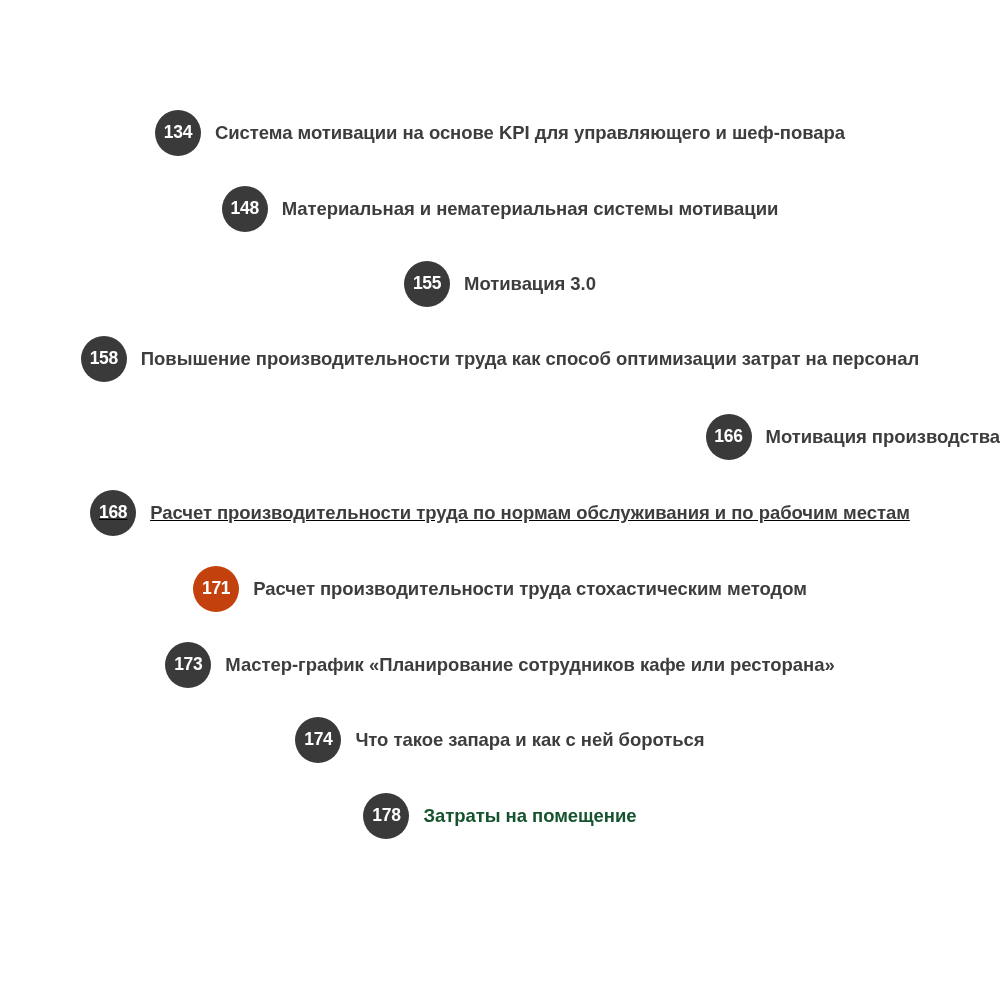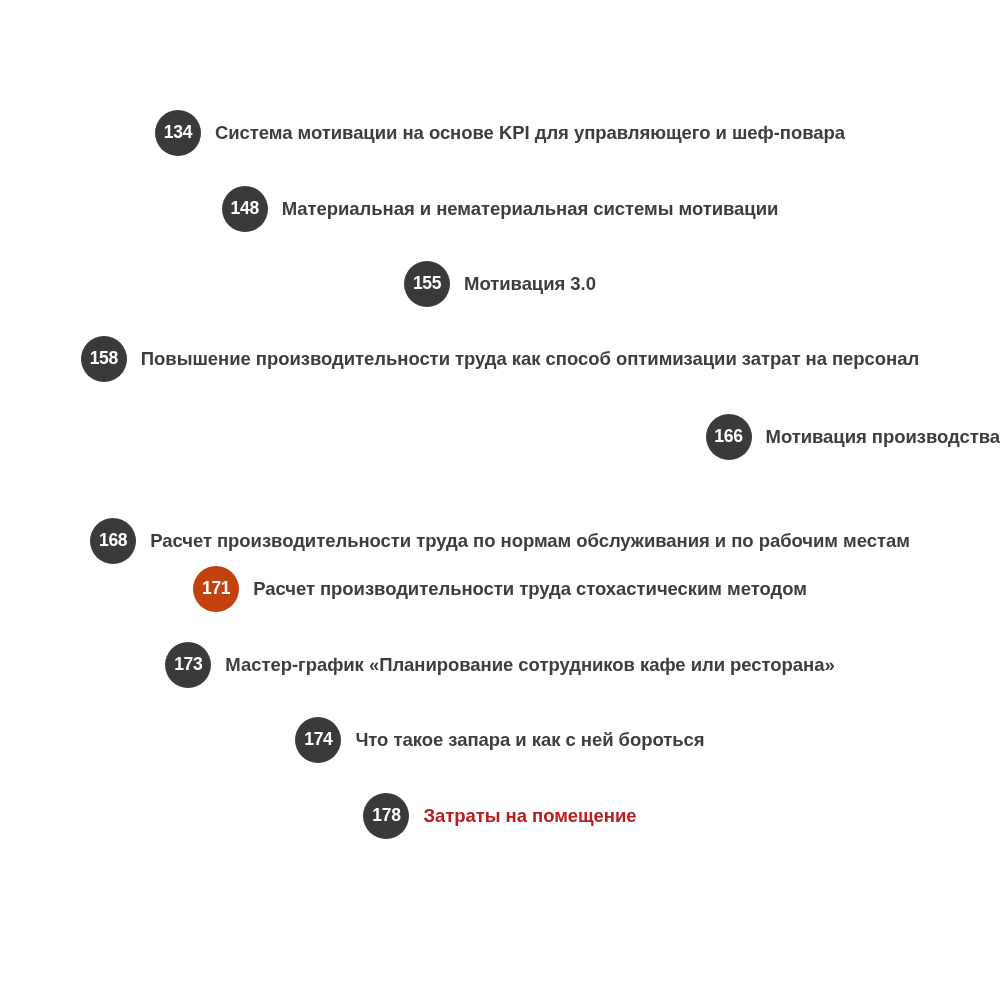--- a/index.html
+++ b/index.html
@@ -96,34 +96,34 @@
         <span class="entry-title" style="color: rgb(61, 61, 61);">Мотивация 3.0</span>
       </li>
       <li class="toc-entry" style="top: 335px;">
         <span class="page-badge" style="background: rgb(58, 58, 58); color: rgb(255, 255, 255);">158</span>
         <span class="entry-title" style="color: rgb(61, 61, 61);">Повышение производительности труда как способ оптимизации затрат на персонал</span>
       </li>
       <li class="toc-entry" style="top: 413px; justify-content: flex-end;">
         <span class="page-badge" style="background: rgb(58, 58, 58); color: rgb(255, 255, 255);">166</span>
         <span class="entry-title" style="color: rgb(61, 61, 61);">Мотивация производства</span>
       </li>
-      <li class="toc-entry" style="top: 517px;">
+      <li class="toc-entry" style="top: 489px; text-decoration: underline;">
         <span class="page-badge" style="background: rgb(58, 58, 58); color: rgb(255, 255, 255);">168</span>
         <span class="entry-title" style="color: rgb(61, 61, 61);">Расчет производительности труда по нормам обслуживания и по рабочим местам</span>
       </li>
       <li class="toc-entry" style="top: 565px;">
         <span class="page-badge" style="background: #c2410c; color: rgb(255, 255, 255);">171</span>
         <span class="entry-title" style="color: rgb(61, 61, 61);">Расчет производительности труда стохастическим методом</span>
       </li>
       <li class="toc-entry" style="top: 641px;">
         <span class="page-badge" style="background: rgb(58, 58, 58); color: rgb(255, 255, 255);">173</span>
         <span class="entry-title" style="color: rgb(61, 61, 61);">Мастер-график «Планирование сотрудников кафе или ресторана»</span>
       </li>
       <li class="toc-entry" style="top: 716px;">
         <span class="page-badge" style="background: rgb(58, 58, 58); color: rgb(255, 255, 255);">174</span>
         <span class="entry-title" style="color: rgb(61, 61, 61);">Что такое запара и как с ней бороться</span>
       </li>
       <li class="toc-entry" style="top: 792px;">
         <span class="page-badge" style="background: rgb(58, 58, 58); color: rgb(255, 255, 255);">178</span>
-        <span class="entry-title" style="color: #b91c1c;">Затраты на помещение</span>
+        <span class="entry-title" style="color: #14532d;">Затраты на помещение</span>
       </li>
     </ul>
 </div>
 
 </body></html>

